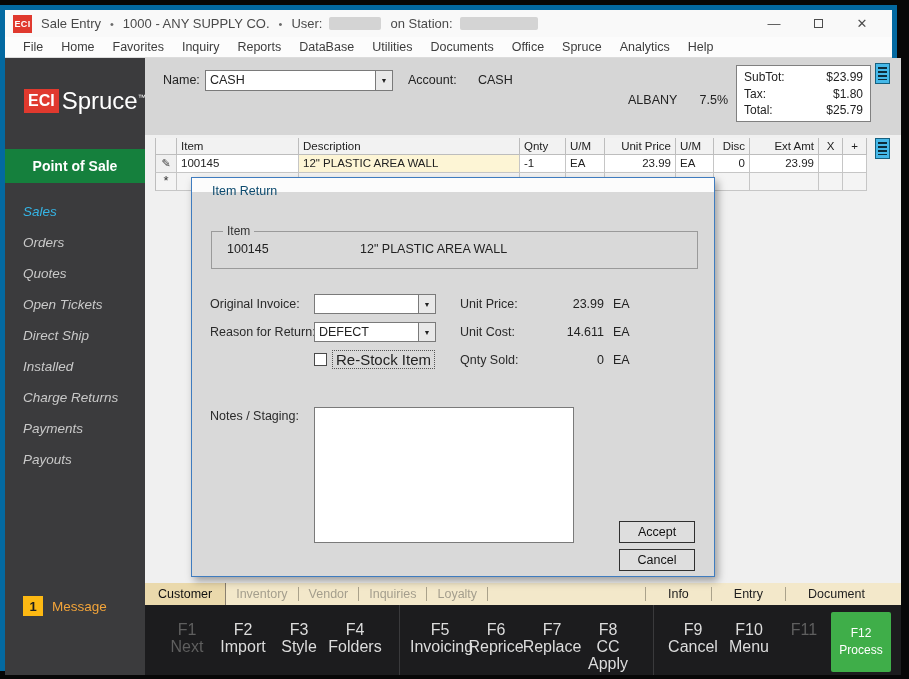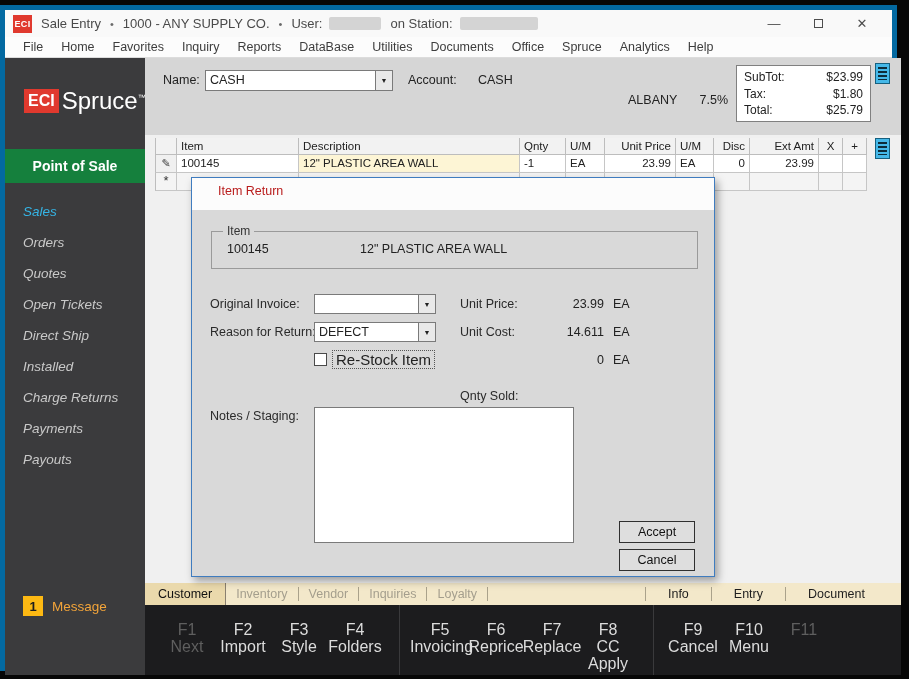--- a/index.html
+++ b/index.html
@@ -80,22 +80,22 @@
   .c-x{width:24px;text-align:center;} .c-plus{width:24px;text-align:center;}
   .ghead .c-item,.ghead .c-desc,.ghead .c-um,.ghead .c-um2 { text-align:left; }
   .desc-hl { background:#fdf5d5 !important; }
   .pencil { font-size:11px; color:#444; line-height:14px; }
   .newmark { font-size:13px; color:#333; line-height:14px; }
 
   
   .dialog { position:absolute; left:186px; top:167px; width:524px; height:400px;
             background:#d9d9d9; border:1px solid #3f7cbf; box-shadow:3px 4px 8px rgba(0,0,0,.35);
             z-index:50; }
-  .dlg-title { height:32px; background:#fcfcfc; font-size:12.5px; color:#b91c1c;
-               line-height:26px; padding-left:26px; }
+  .dlg-title { height:14px; background:#fcfcfc; font-size:12.5px; color:#0c4a6e;
+               line-height:26px; padding-left:20px; }
   .groupbox { position:absolute; left:19px; top:53px; width:487px; height:38px;
               border:1px solid #9a9a9a; }
   .groupbox legend,.gb-legend { position:absolute; top:-8px; left:11px; background:#d9d9d9;
               padding:0 4px; font-size:12px; color:#333; }
   .gb-code { position:absolute; left:15px; top:10px; font-size:12.5px; }
   .gb-desc { position:absolute; left:148px; top:10px; font-size:12.5px; }
 
   .dlg-lbl { position:absolute; font-size:12.5px; color:#2a2a2a; white-space:nowrap; }
   .dlg-combo { position:absolute; width:122px; height:20px; }
   .dlg-val { position:absolute; width:122px; text-align:right; font-size:12.5px; }
@@ -328,20 +328,24 @@
           <div>Cancel</div>
       </div>
       <div class="fkey" style="left:574px;">
         <div>F10</div>
           <div>Menu</div>
       </div>
       <div class="fkey disabled" style="left:629px;">
         <div>F11</div>
           <div></div>
       </div>
+      <div class="f12-box">
+        <div>F12</div>
+          <div>Process</div>
+      </div>
     </div>
   </div>
 
   <div class="dialog">
     <div class="dlg-title">Item Return</div>
 
     <div class="groupbox">
       <span class="gb-legend">Item</span>
       <span class="gb-code">100145</span>
       <span class="gb-desc">12" PLASTIC AREA WALL</span>
@@ -360,21 +364,21 @@
     <div class="combo dlg-combo" style="left:122px; top:144px;">
       <span class="combo-text">DEFECT</span>
       <span class="combo-btn">▼</span>
     </div>
     <span class="dlg-lbl" style="left:268px; top:147px;">Unit Cost:</span>
     <span class="dlg-val" style="left:290px; top:147px;">14.611</span>
     <span class="dlg-um" style="left:421px; top:147px;">EA</span>
 
     <div class="checkbox"></div>
     <span class="chk-label">Re-Stock Item</span>
-    <span class="dlg-lbl" style="left:268px; top:175px;margin-top:36px;">Qnty Sold:</span>
+    <span class="dlg-lbl" style="left:268px; top:175px;">Qnty Sold:</span>
     <span class="dlg-val" style="left:290px; top:175px;">0</span>
     <span class="dlg-um" style="left:421px; top:175px;">EA</span>
 
     <span class="dlg-lbl" style="left:18px; top:231px;">Notes / Staging:</span>
     <div class="notes-area"></div>
 
     <div class="dlg-btn" style="top:343px;">Accept</div>
     <div class="dlg-btn" style="top:371px;">Cancel</div>
   </div>
 

